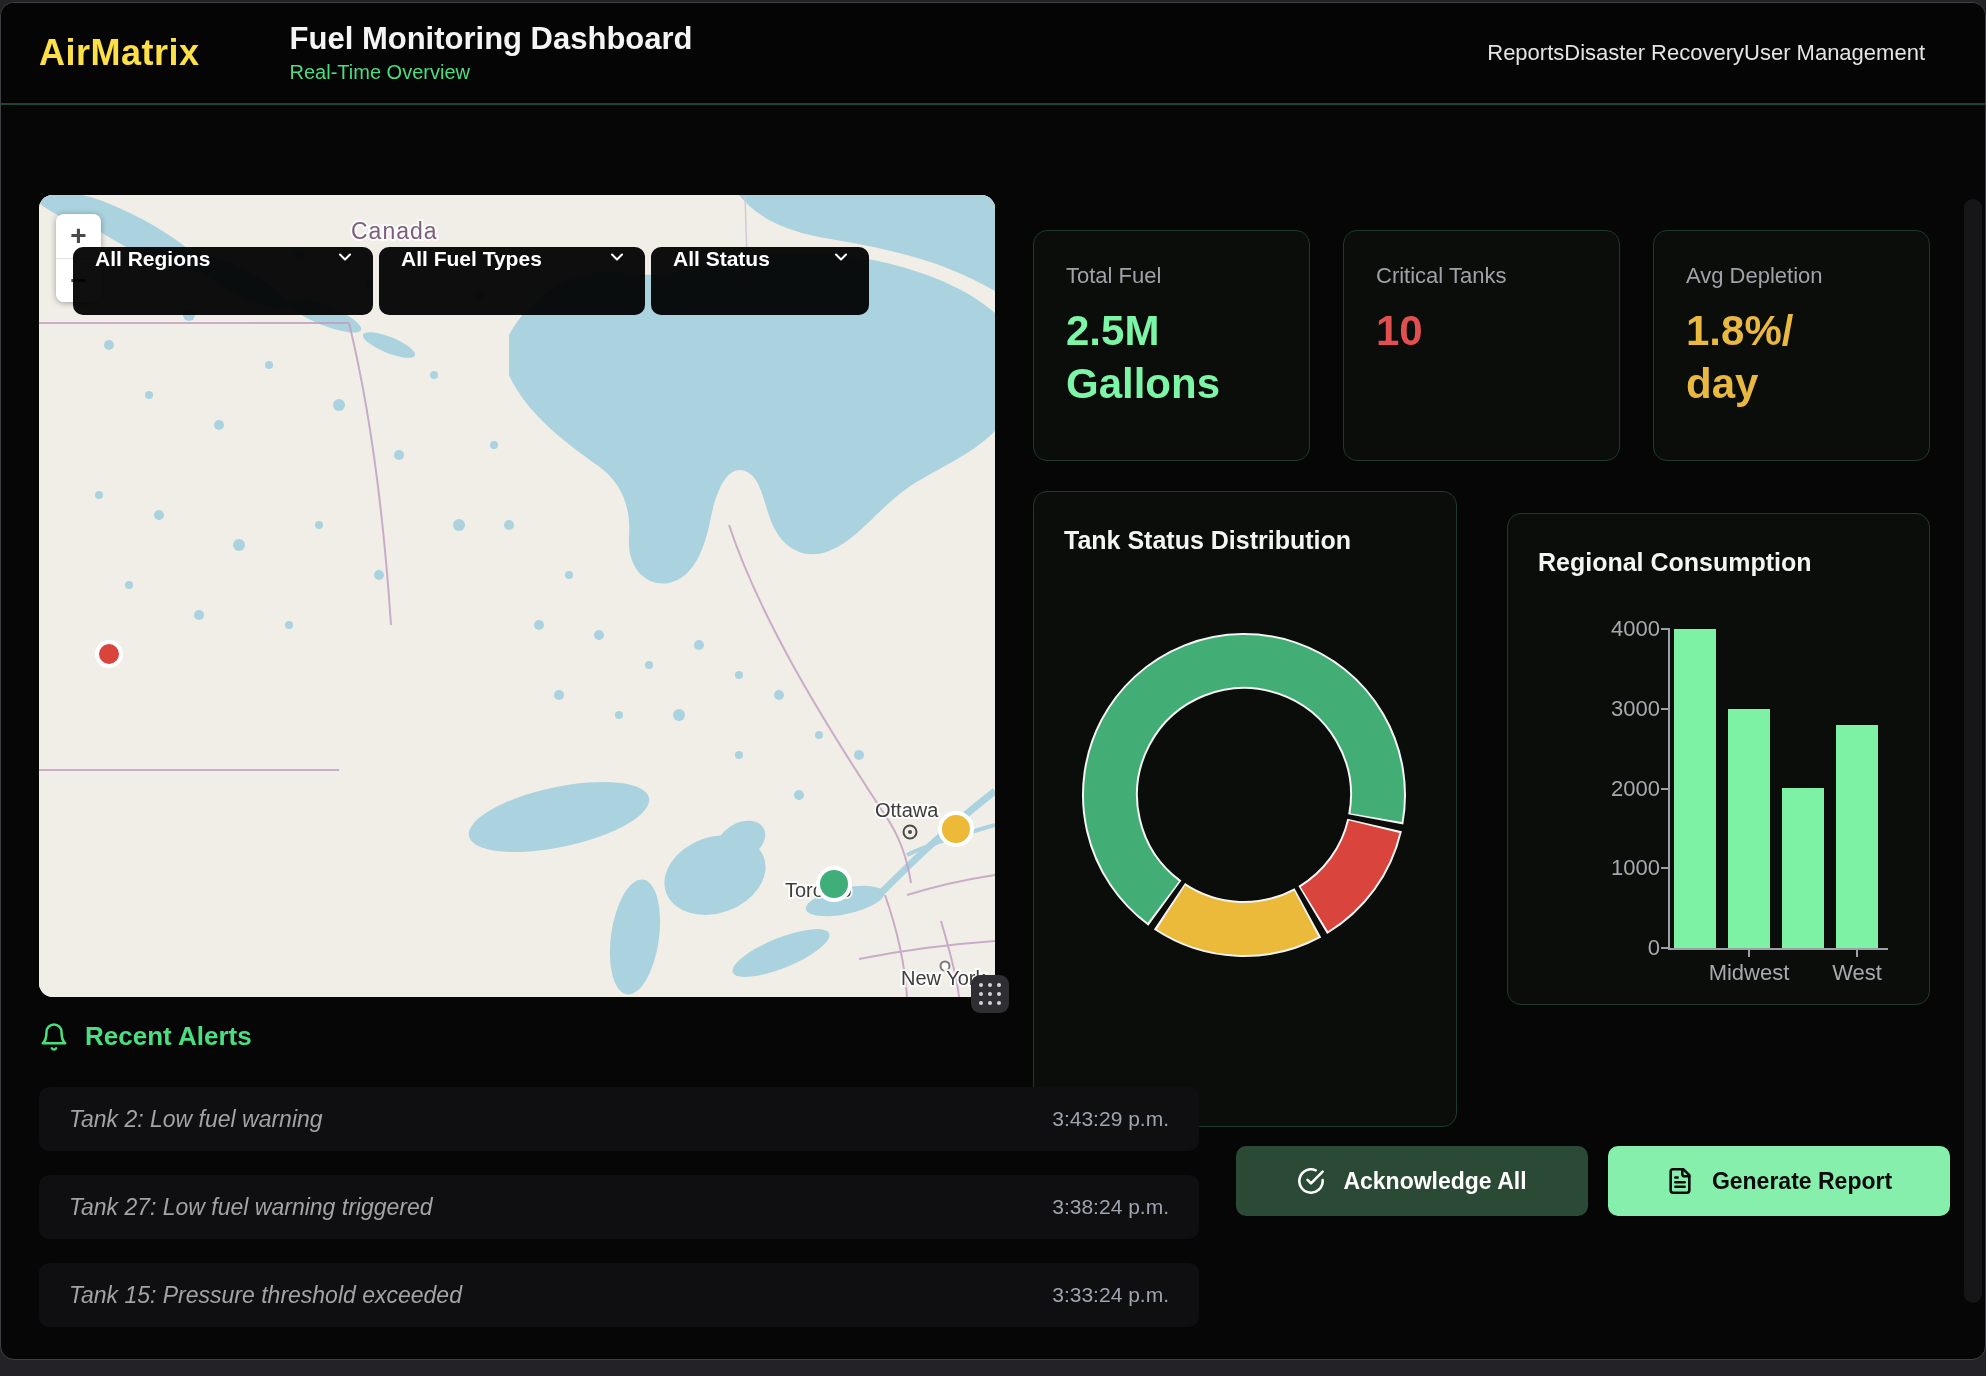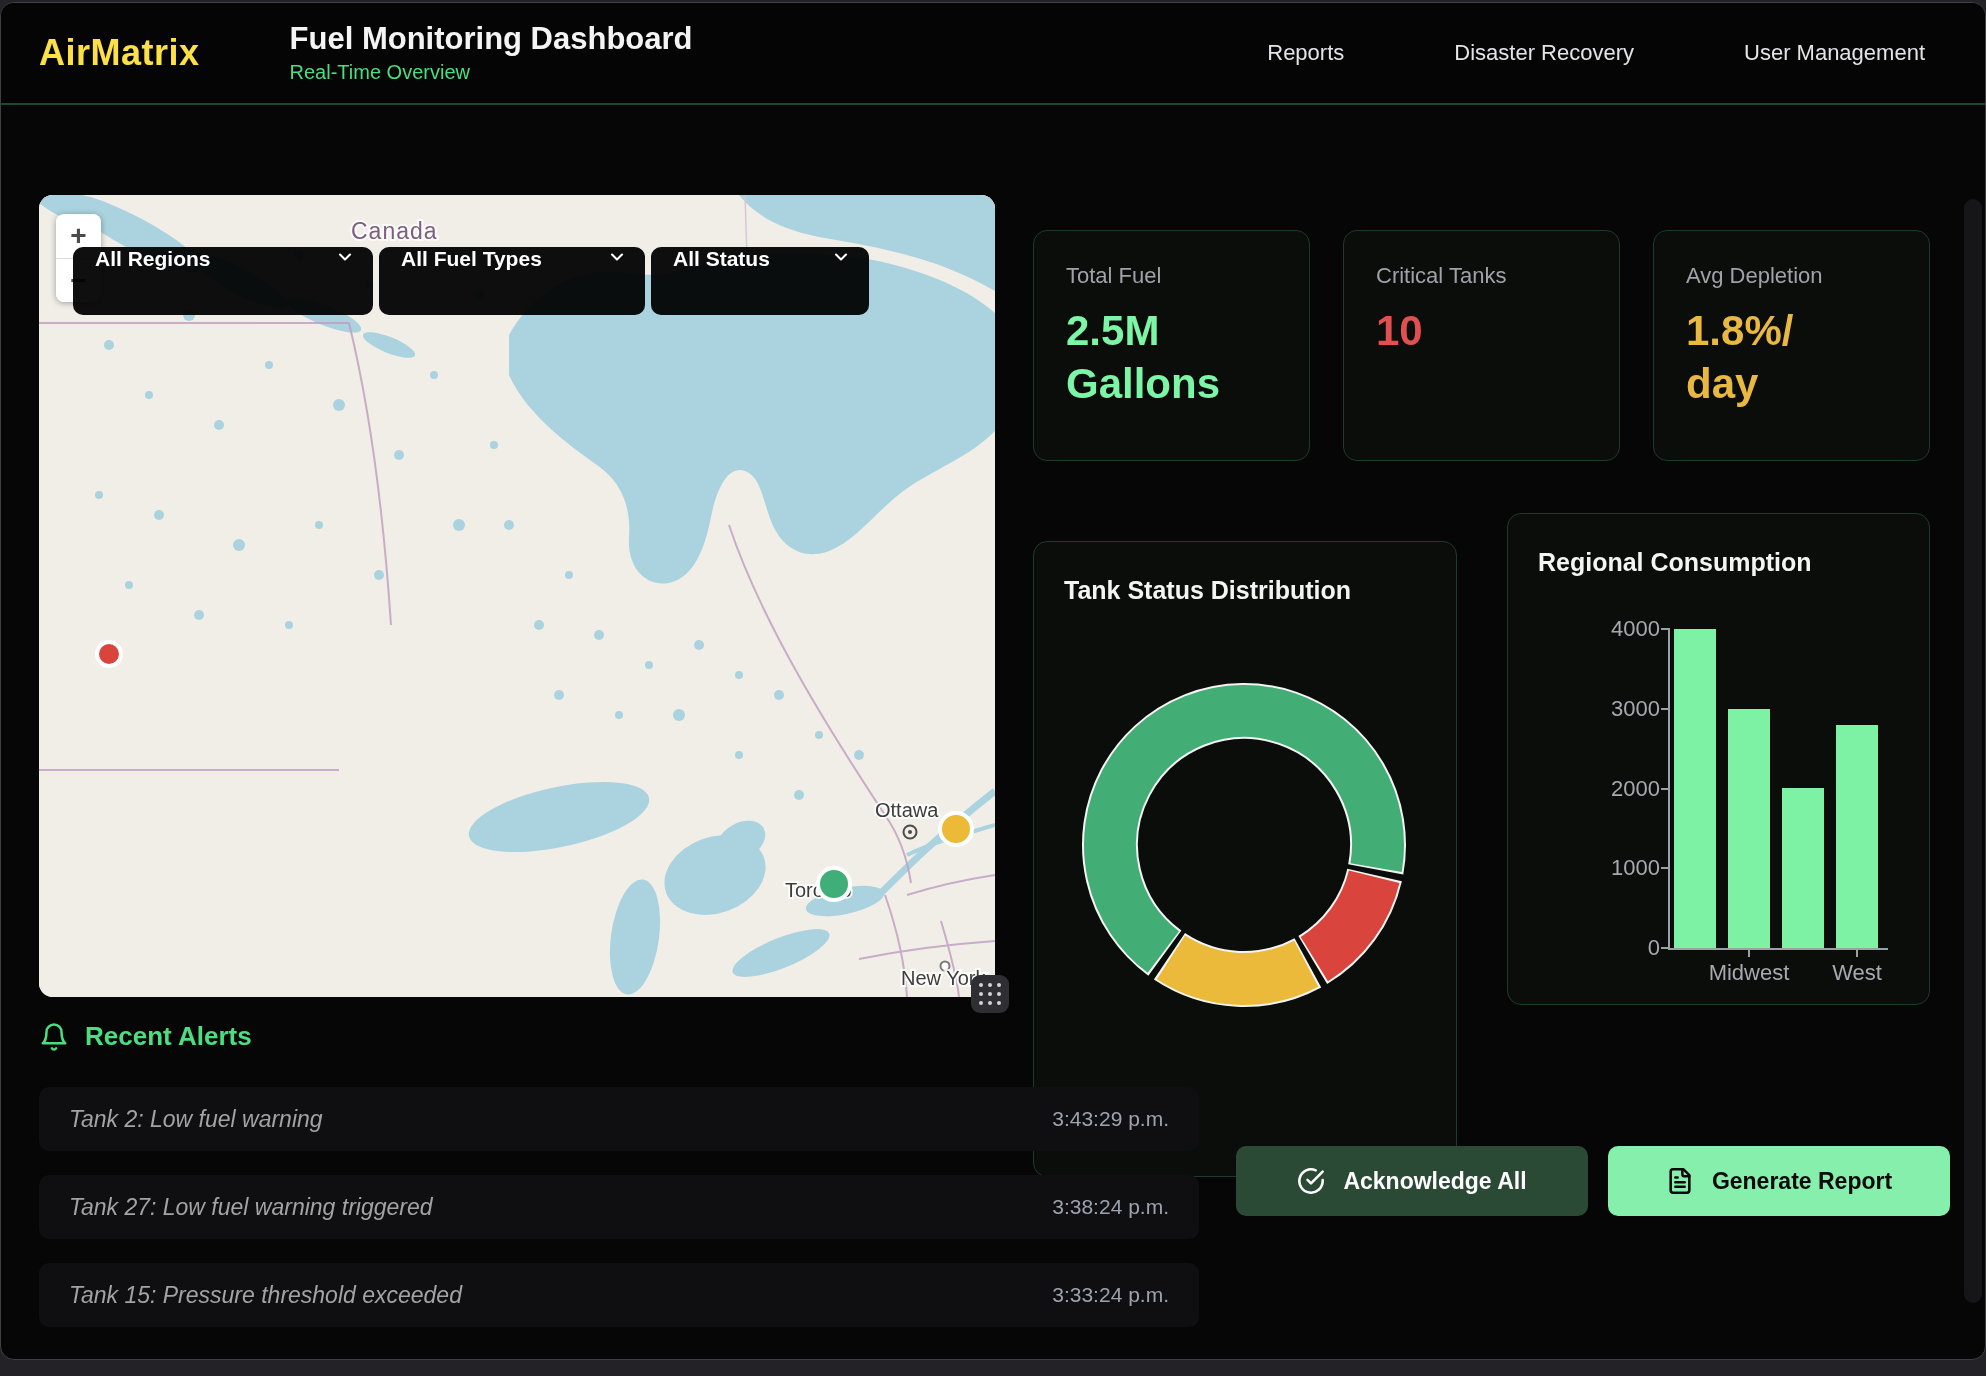--- a/index.html
+++ b/index.html
@@ -7,21 +7,21 @@
   .app{position:absolute;left:0;top:2px;width:1984px;height:1356px;background:#060606;
     border:1px solid #3f3f46;border-radius:14px;overflow:hidden;}
 
   
   header{position:absolute;left:0;top:0;width:100%;height:102px;display:flex;align-items:center;
     background:#050505;border-bottom:2px solid #1d4734;box-sizing:border-box;padding:0 60px 0 38px;}
   .logo{color:#fde047;font-size:36px;font-weight:bold;letter-spacing:.5px;cursor:pointer;}
   .title-block{margin-left:90px;}
   .page-title{color:#f4f4f5;font-size:31px;font-weight:bold;margin:0;line-height:1.1;}
   .page-subtitle{color:#4ade80;font-size:20px;margin-top:4px;}
-  nav{margin-left:auto;display:flex;gap:110px;}
+  nav{margin-left:auto;display:flex;}
   nav a{color:#e4e4e7;font-size:22px;text-decoration:none;cursor:pointer;white-space:nowrap;}
 
   
   .map-panel{position:absolute;left:38px;top:192px;width:956px;height:802px;}
   .map-clip{position:absolute;inset:0;border-radius:14px;overflow:hidden;background:#f1eee7;}
   .map-clip svg{display:block;}
   .zoom-ctrl{position:absolute;left:17px;top:19px;width:45px;border-radius:8px;overflow:hidden;
     box-shadow:0 1px 6px rgba(0,0,0,.35);z-index:3;}
   .zoom-ctrl button{display:block;width:45px;height:44px;background:#fff;border:none;color:#4a4a4a;
     font-size:28px;font-weight:bold;cursor:pointer;line-height:1;}
@@ -39,21 +39,21 @@
   
   .card{position:absolute;background:#0b0d0b;border:1.5px solid #1d3b2c;border-radius:14px;box-sizing:border-box;}
   .stat{padding:32px 32px;}
   .stat1{left:1032px;top:227px;width:277px;height:231px;}
   .stat2{left:1342px;top:227px;width:277px;height:231px;}
   .stat3{left:1652px;top:227px;width:277px;height:231px;}
   .stat-label{color:#a1a1aa;font-size:22px;}
   .stat-value{font-size:42px;font-weight:bold;margin-top:16px;white-space:pre-line;line-height:1.25;}
   .v-green{color:#7cf5a6;} .v-red{color:#e15050;} .v-yellow{color:#e9b840;}
 
-  .donut-card{left:1032px;top:538px;width:424px;height:636px;}
+  .donut-card{left:1032px;top:488px;width:424px;height:636px;}
   .bar-card{left:1506px;top:510px;width:423px;height:492px;}
   .card-title{padding:34px 0 0 30px;font-size:25px;font-weight:bold;color:#f4f4f5;}
   .donut-card svg{position:absolute;left:0;top:0;}
 
   
   .bar-plot{position:absolute;left:160px;top:115px;width:218px;height:319px;
     border-left:2px solid #9ba0a6;border-bottom:2px solid #9ba0a6;}
   .bar{position:absolute;bottom:0;}
   .ylabel{position:absolute;right:calc(100% + 10px);transform:translateY(-50%);color:#a8a8b0;
     font-size:22px;white-space:nowrap;}

